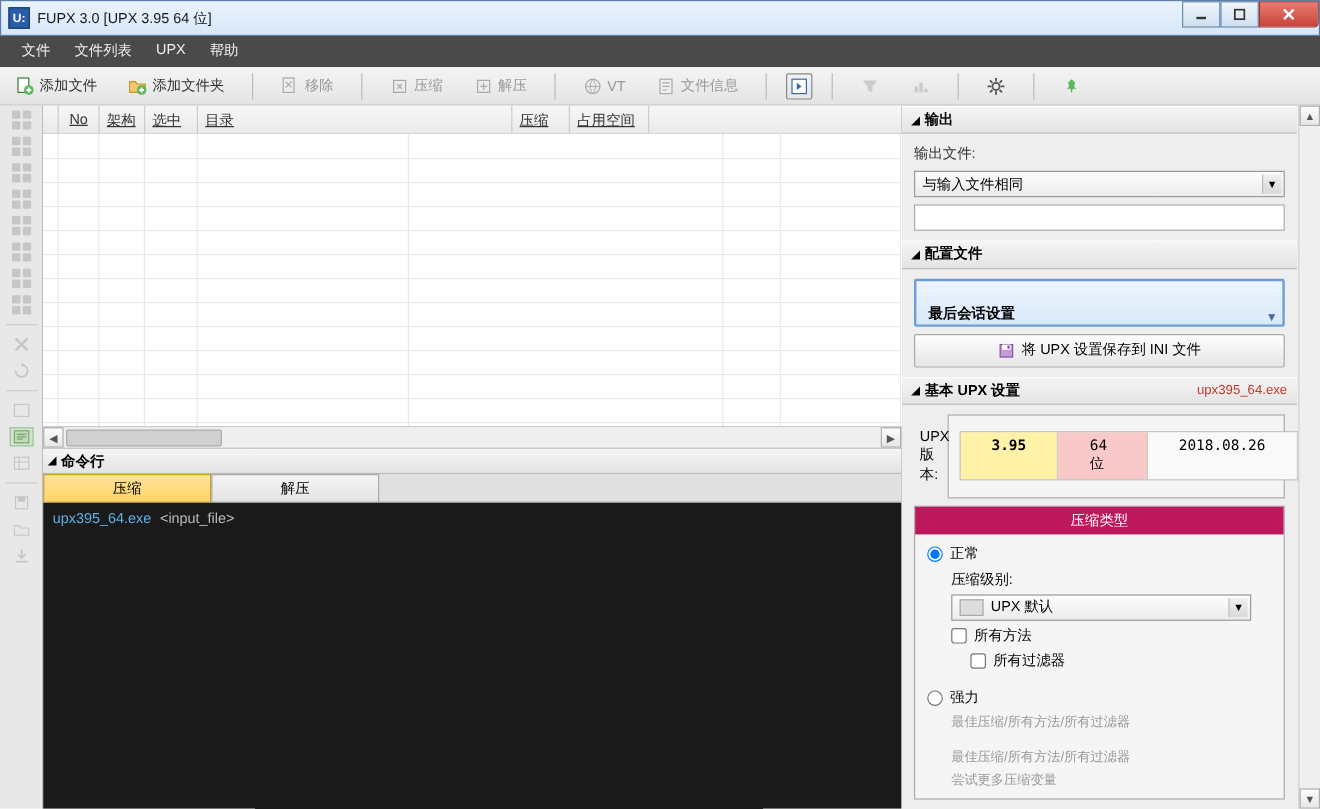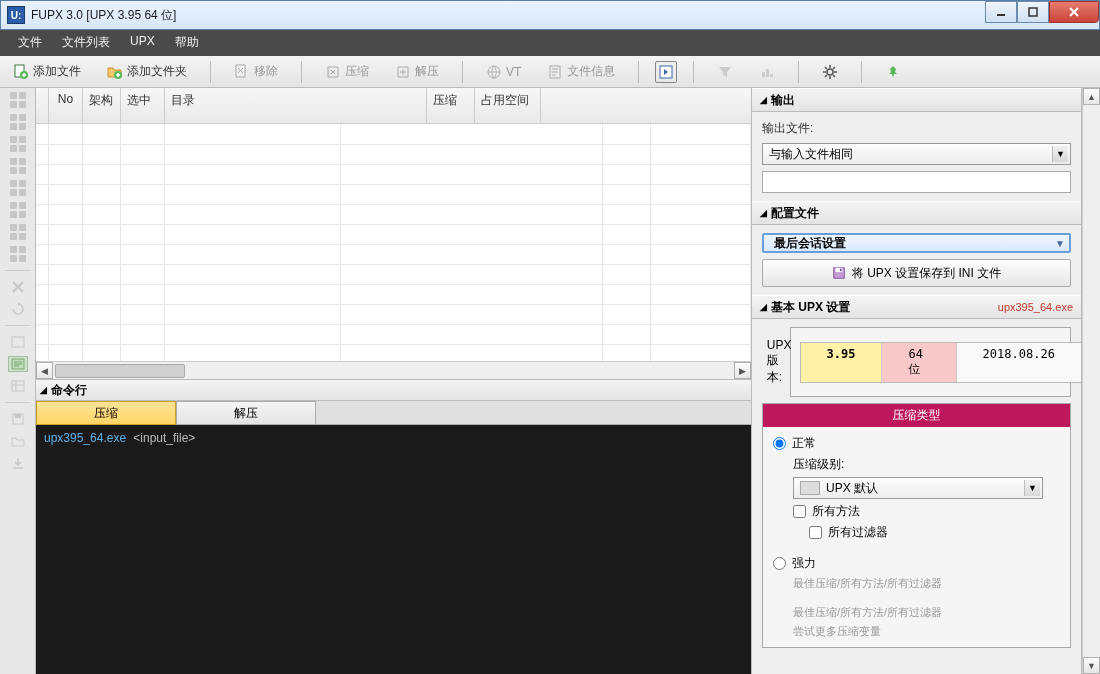--- a/index.html
+++ b/index.html
@@ -33,21 +33,21 @@
 
 .left-sidebar { width: 36px; background: #e8e8e8; border-right: 1px solid #bbb; display: flex; flex-direction: column; align-items: center; padding-top: 4px; gap: 6px; }
 .left-sidebar .sb-ico { width: 20px; height: 16px; opacity: 0.35; display: flex; align-items: center; justify-content: center; }
 .left-sidebar .sb-ico.active { opacity: 0.8; background: #cfe3cc; border: 1px solid #8ab884; }
 .left-sidebar .sb-sep { width: 26px; height: 1px; background: #ccc; margin: 2px 0; }
 .sb-grid { display: grid; grid-template-columns: 7px 7px; grid-template-rows: 7px 7px; gap: 2px; }
 .sb-grid i { background: #888; border-radius: 1px; }
 
 
 .center { flex: 1; display: flex; flex-direction: column; border-right: 1px solid #bbb; }
-.table-header { height: 36px; background: linear-gradient(#f7f7f7, #e9e9e9); border-bottom: 1px solid #ccc; display: flex; font-size: 12px; color: #333; }
+.table-header { height: 24px; background: linear-gradient(#f7f7f7, #e9e9e9); border-bottom: 1px solid #ccc; display: flex; font-size: 12px; color: #333; text-decoration: underline; }
 .table-header > div { border-right: 1px solid #ccc; padding: 4px 6px; white-space: nowrap; overflow: hidden; }
 .table-body { flex: 1; background: #fff; overflow: auto; }
 .table-body table { width: 100%; border-collapse: collapse; }
 .table-body td { border-bottom: 1px solid #e8e8e8; border-right: 1px solid #e8e8e8; height: 20px; }
 .hscroll { height: 18px; background: #efefef; border-top: 1px solid #ccc; display: flex; align-items: center; }
 .hscroll .thumb { height: 14px; background: #d0d0d0; border: 1px solid #aaa; border-radius: 2px; }
 .hscroll .arrow { width: 17px; height: 17px; background: linear-gradient(#fdfdfd,#e6e6e6); border: 1px solid #b0b0b0; display:flex; align-items:center; justify-content:center; font-size:9px; color:#555;}
 
 
 .cmdline-header { height: 22px; background: linear-gradient(#f4f4f4, #e4e4e4); border-top: 1px solid #bbb; border-bottom: 1px solid #bbb; display: flex; align-items: center; font-size: 12px; font-weight: bold; padding-left: 4px; }
@@ -62,21 +62,21 @@
 
 .right { width: 330px; background: #eee; display: flex; flex-direction: column; overflow-y: auto; border-right: 1px solid #bbb; }
 .right-section-hdr { height: 24px; background: linear-gradient(#f4f4f4, #e4e4e4); border-bottom: 1px solid #bbb; border-top: 1px solid #fff; display: flex; align-items: center; font-size: 12px; font-weight: bold; padding: 0 8px; }
 .right-section-hdr .tri { font-size: 9px; margin-right: 4px; }
 .right-section-hdr .aux { margin-left: auto; color: #c0392b; font-weight: normal; font-size: 11px; }
 .right-body { padding: 8px 10px; font-size: 12px; display: flex; flex-direction: column; gap: 6px; }
 .right-body label { color: #333; }
 .right-body .combo { height: 22px; border: 1px solid #999; background: linear-gradient(#fdfdfd,#ececec); display: flex; align-items: center; padding: 0 6px; position: relative; }
 .right-body .combo .dd { position: absolute; right: 2px; top: 2px; bottom: 2px; width: 16px; background: linear-gradient(#f0f0f0,#d8d8d8); border-left: 1px solid #bbb; display:flex; align-items:center; justify-content:center; font-size:9px;}
 .right-body .textbox { height: 22px; border: 1px solid #aaa; background: #fff; }
-.right-body .big-combo { height: 20px; border: 2px solid #6a9ed8; background: linear-gradient(#eef5fd,#d9e8f9); display: flex; align-items: center; padding: 0 10px; font-weight: bold; position: relative; border-radius: 2px; }
+.right-body .big-combo { height: 40px; border: 2px solid #6a9ed8; background: linear-gradient(#eef5fd,#d9e8f9); display: flex; align-items: flex-end; padding: 0 10px; font-weight: bold; position: relative; border-radius: 2px; }
 .right-body .big-combo .dd { position: absolute; right: 4px; font-size: 10px; color: #4a6a9a; }
 .right-body .wide-btn { height: 28px; border: 1px solid #aaa; background: linear-gradient(#fdfdfd,#e6e6e6); display: flex; align-items: center; justify-content: center; gap: 6px; border-radius: 2px; }
 .right-body .wide-btn svg { width:14px; height:14px;}
 
 .upx-version { border: 1px solid #aaa; background: #f5f5f5; padding: 10px; display: flex; align-items: center; justify-content: center; gap: 8px; margin-left: 28px; }
 .upx-version .lbl { font-size: 12px; }
 .upx-version .badge-row { display:flex; border:1px solid #bbb; }
 .upx-version .badge { padding: 4px 26px; font-family: Consolas, monospace; font-size: 12px; border-right:1px solid #ccc;}
 .upx-version .badge.v { background: #fff1a8; font-weight:bold;}
 .upx-version .badge.b { background: #f9c9c9; }

